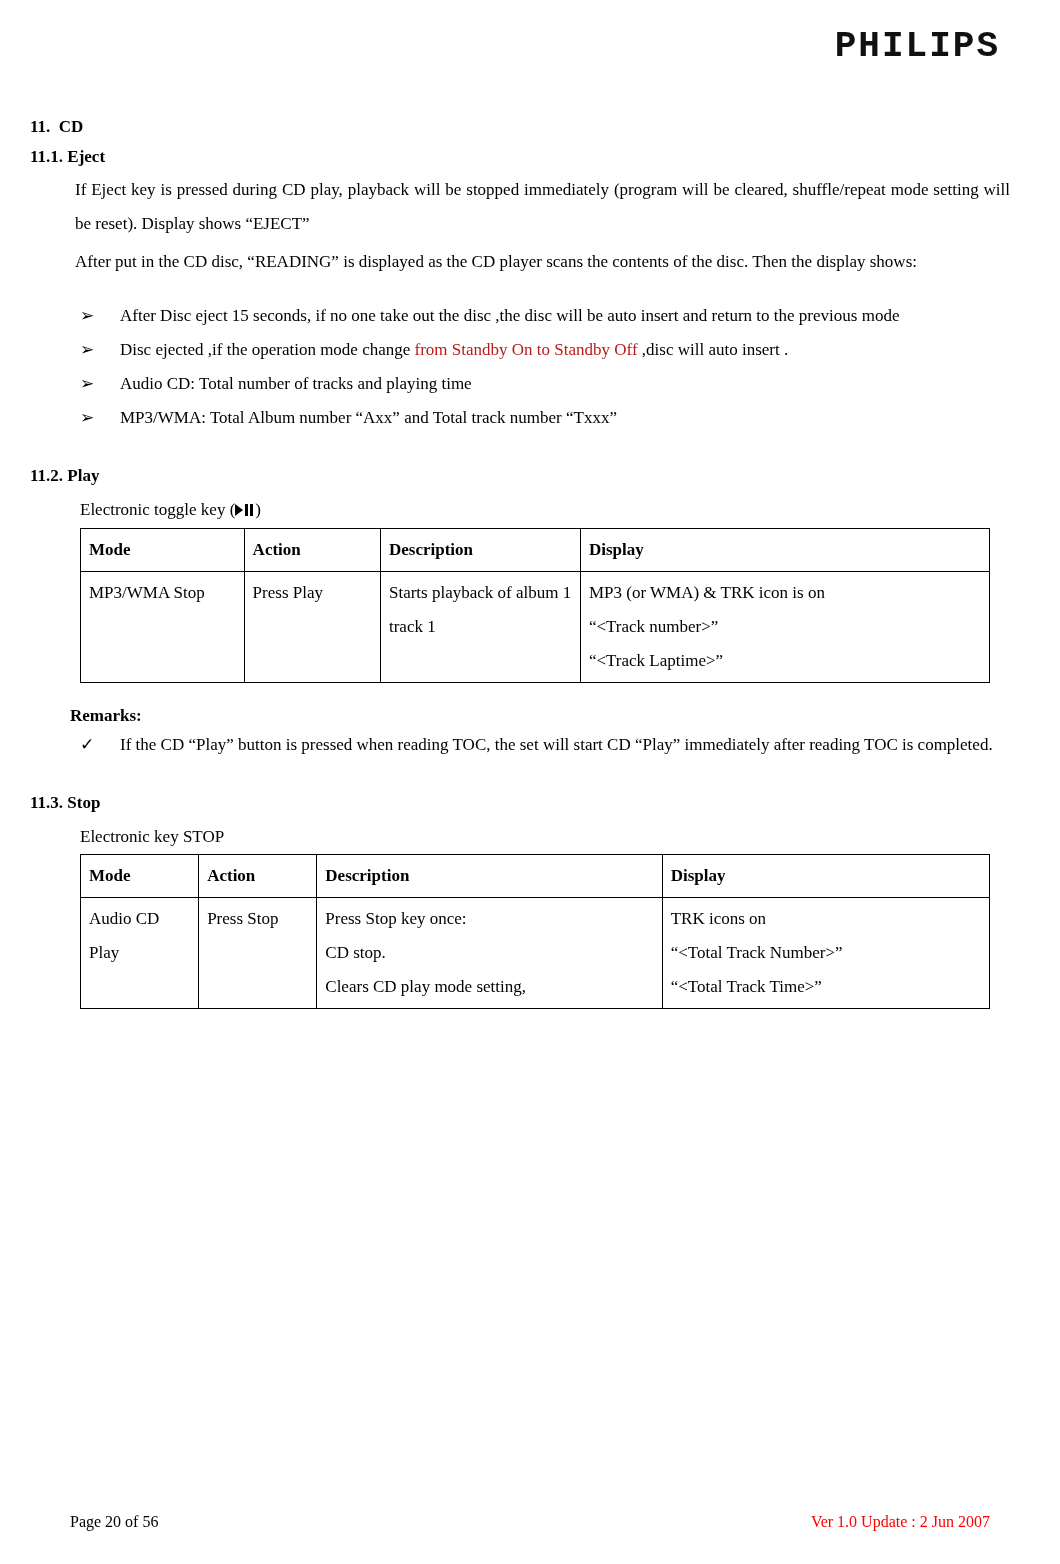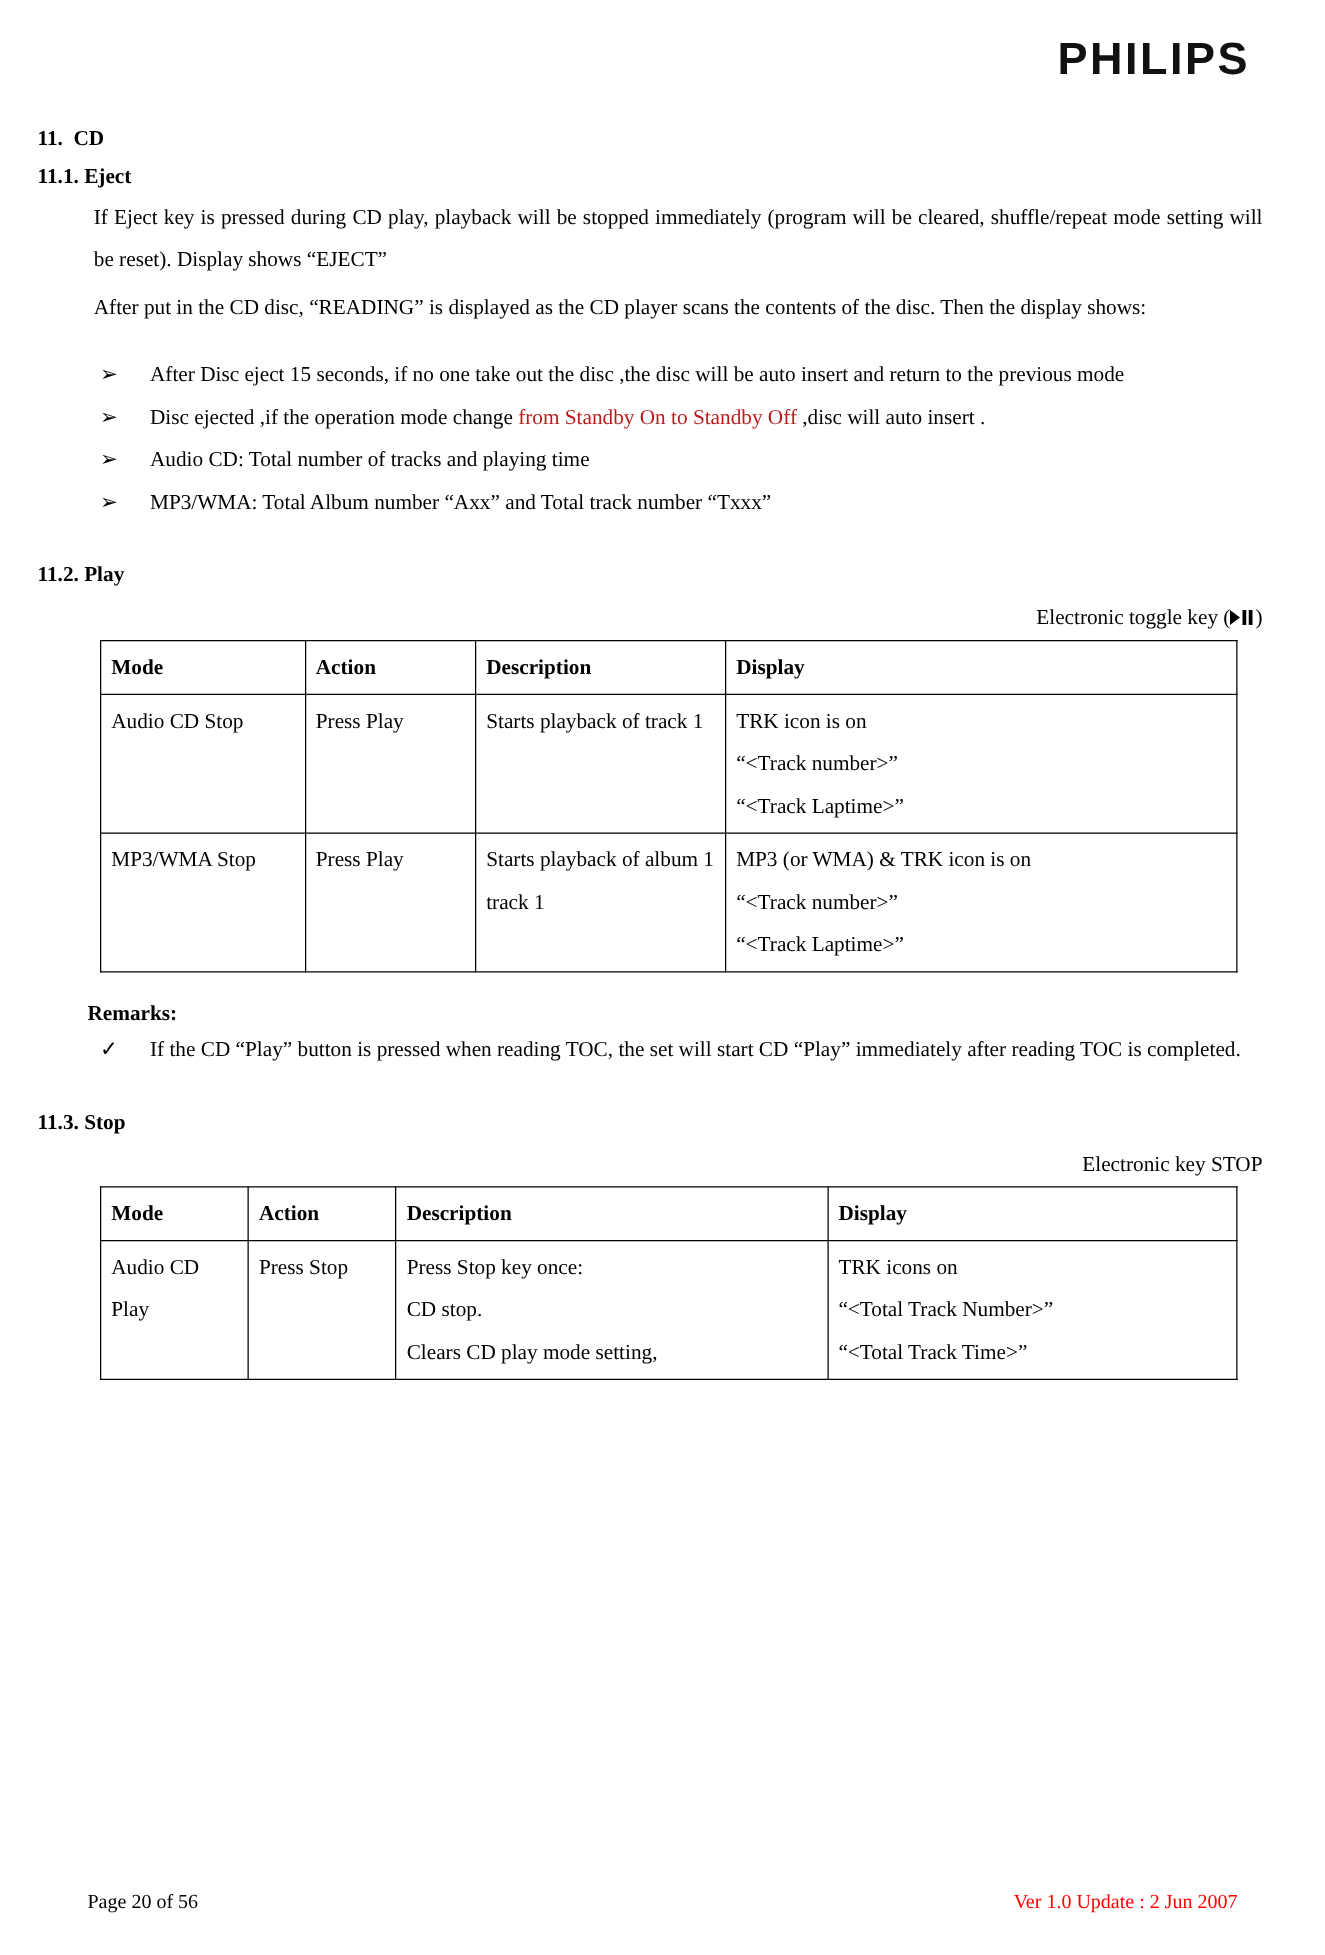--- a/index.html
+++ b/index.html
@@ -9,26 +9,26 @@
       line-height: 1.5;
       background: #fff;
       color: #000;
       width: 1060px;
       height: 1564px;
       padding: 20px 50px 30px 30px;
       position: relative;
     }
     .logo {
       text-align: right;
-      font-family: Liberation Sans, sans-serif;
+      font-family: Liberation Mono, monospace;
       font-weight: 900;
       font-size: 36px;
       letter-spacing: 2px;
       color: #111;
-      margin-bottom: 24px;
+      margin-bottom: 40px;
       padding-right: 10px;
     }
     .section-title {
       font-weight: bold;
       margin-top: 4px;
       margin-bottom: 4px;
     }
     .subsection-title {
       font-weight: bold;
       margin-top: 4px;
@@ -58,21 +58,20 @@
     }
     .bullet-marker {
       min-width: 40px;
       font-family: Arial, sans-serif;
     }
     .bullet-content { flex: 1; }
     .red { color: #b91c1c; }
     .play-key {
       margin-left: 50px;
       line-height: 2.0;
-      text-align: right;
     }
     .play-key-icon {
       display: inline-block;
       vertical-align: middle;
     }
     table {
       border-collapse: collapse;
       margin-left: 50px;
       margin-bottom: 20px;
       width: calc(100% - 70px);
@@ -169,28 +168,20 @@
       <col style="width:45%">
     </colgroup>
   <tbody>
       <tr>
     <th>Mode</th>
     <th>Action</th>
     <th>Description</th>
     <th>Display</th>
   </tr>
   <tr>
-    <td>Audio CD Stop</td>
-    <td>Press Play</td>
-    <td>Starts playback of track 1</td>
-    <td style="white-space:pre-line">TRK icon is on
-“&lt;Track number&gt;”
-“&lt;Track Laptime&gt;”</td>
-  </tr>
-  <tr>
     <td>MP3/WMA Stop</td>
     <td>Press Play</td>
     <td>Starts playback of album 1 track 1</td>
     <td style="white-space:pre-line">MP3 (or WMA) &amp; TRK icon is on
 “&lt;Track number&gt;”
 “&lt;Track Laptime&gt;”</td>
   </tr>
 </tbody>
   </table>
 

